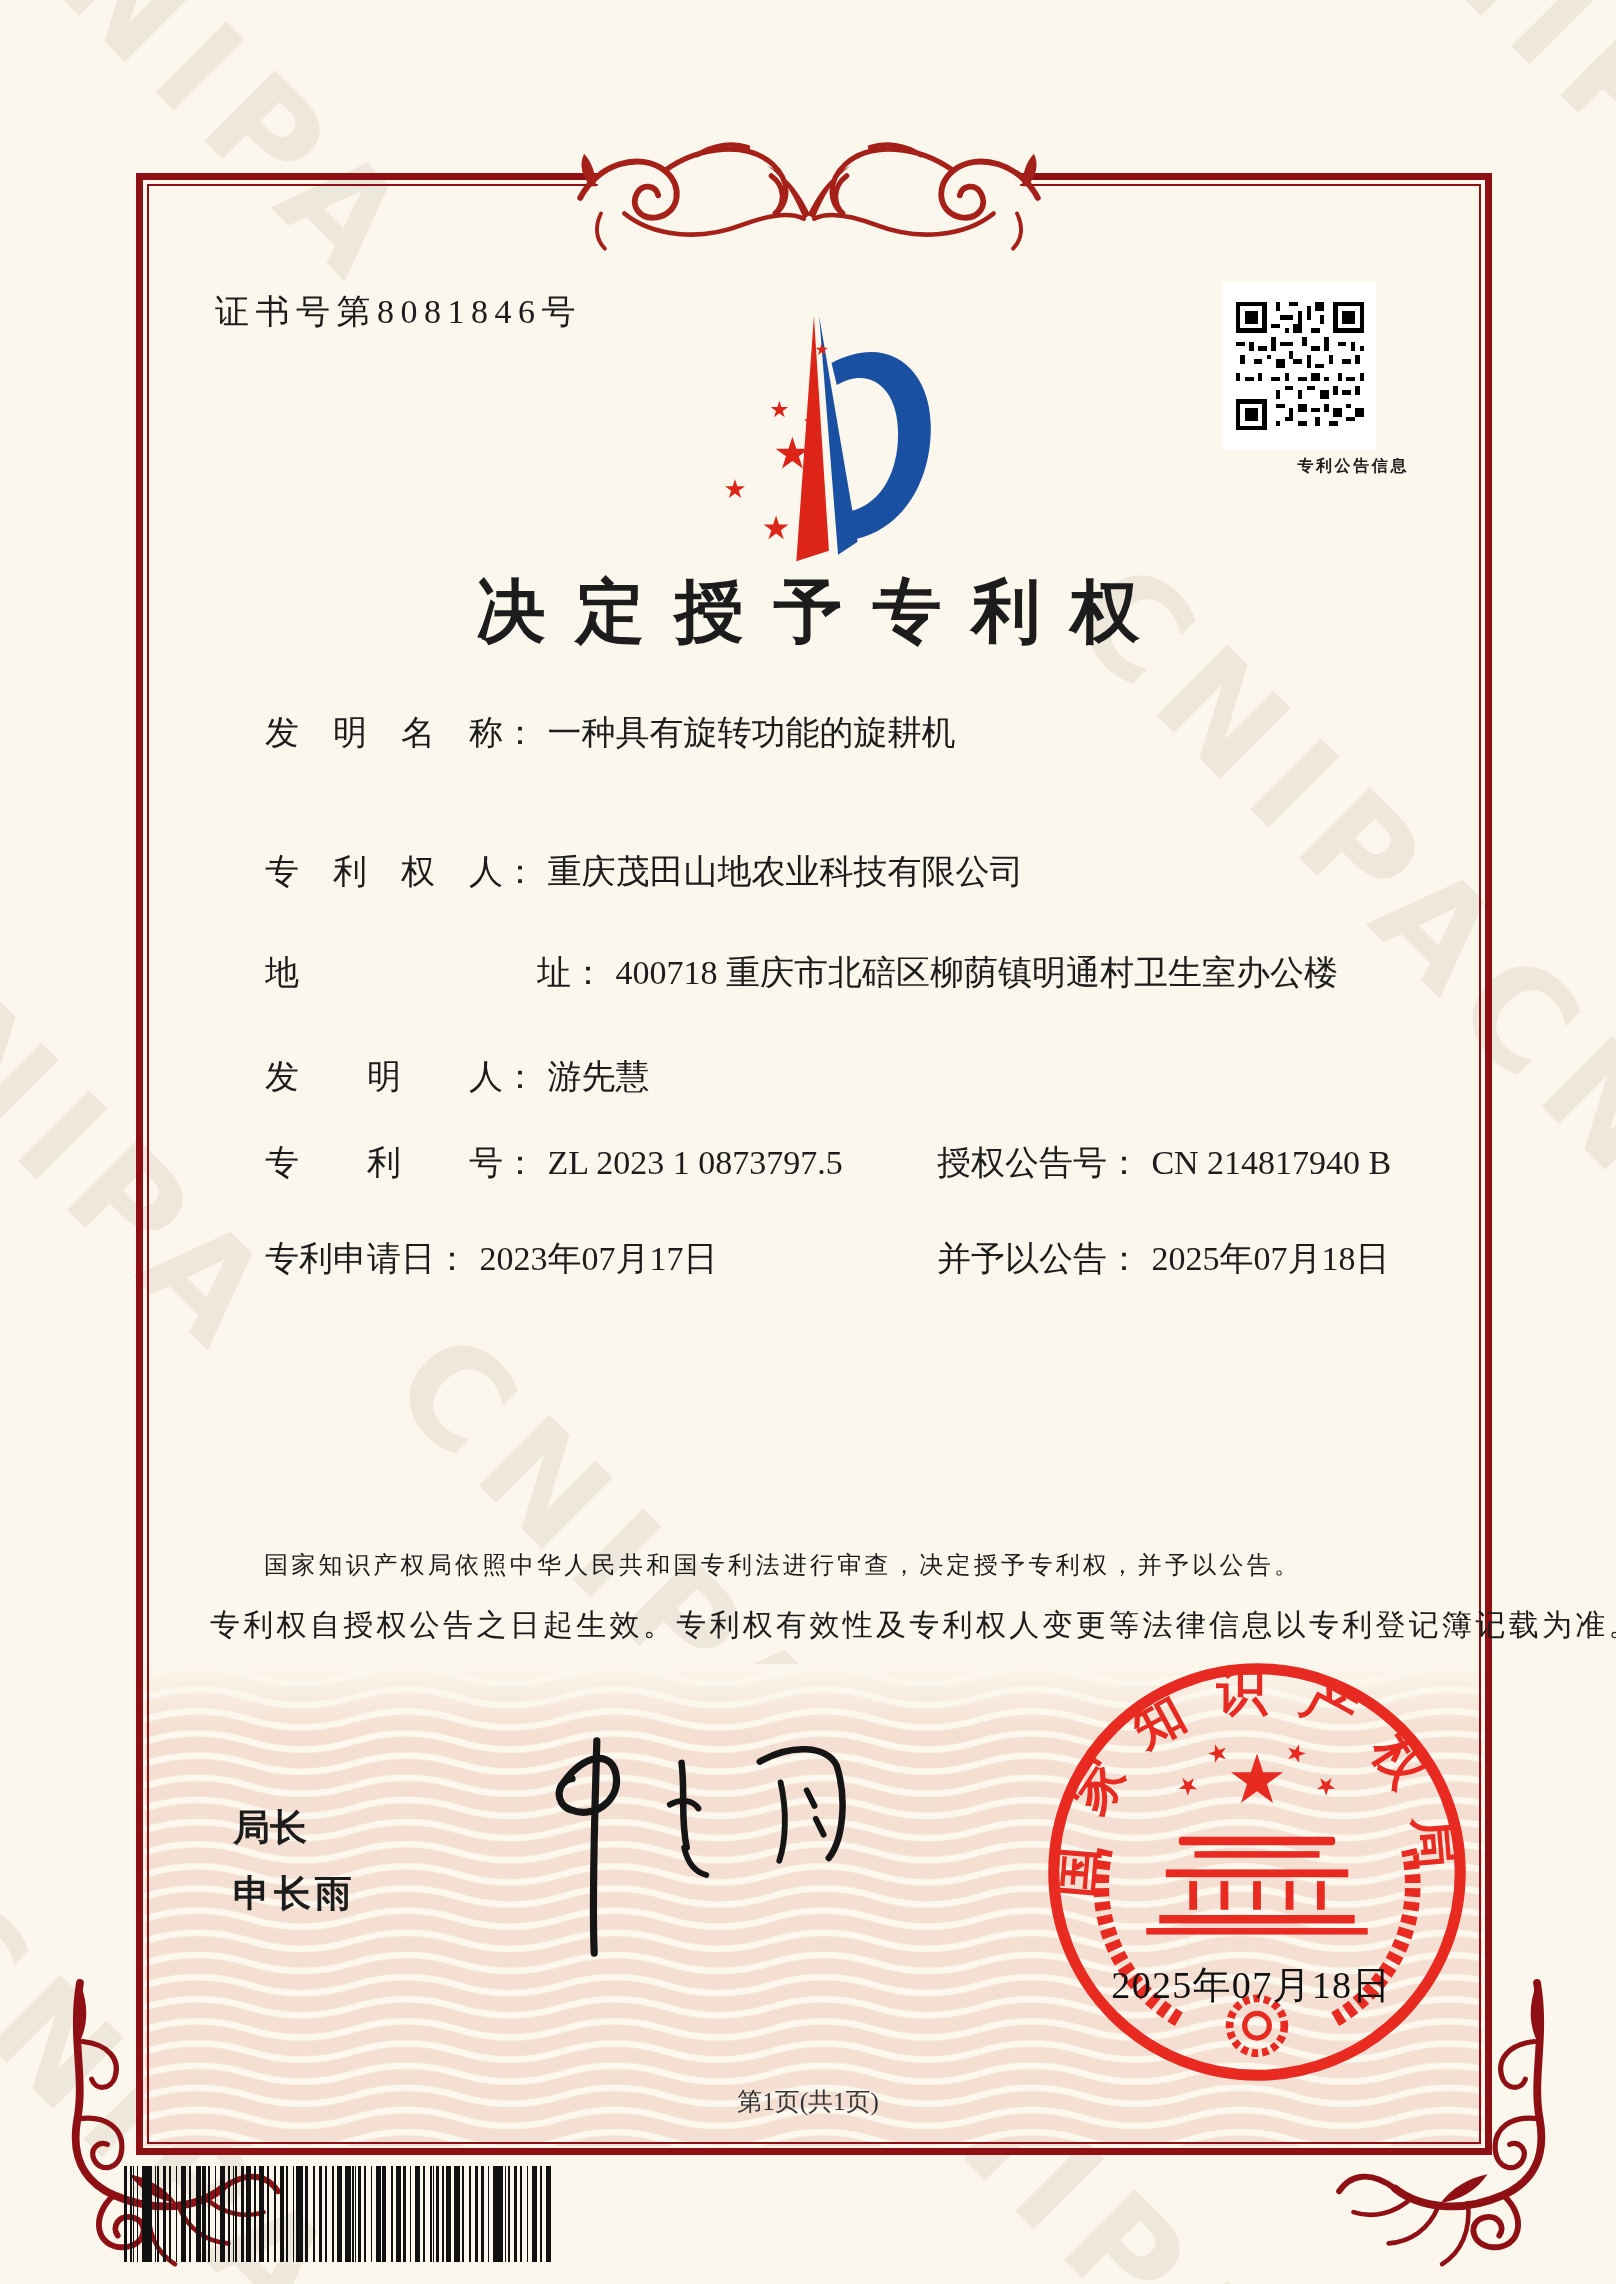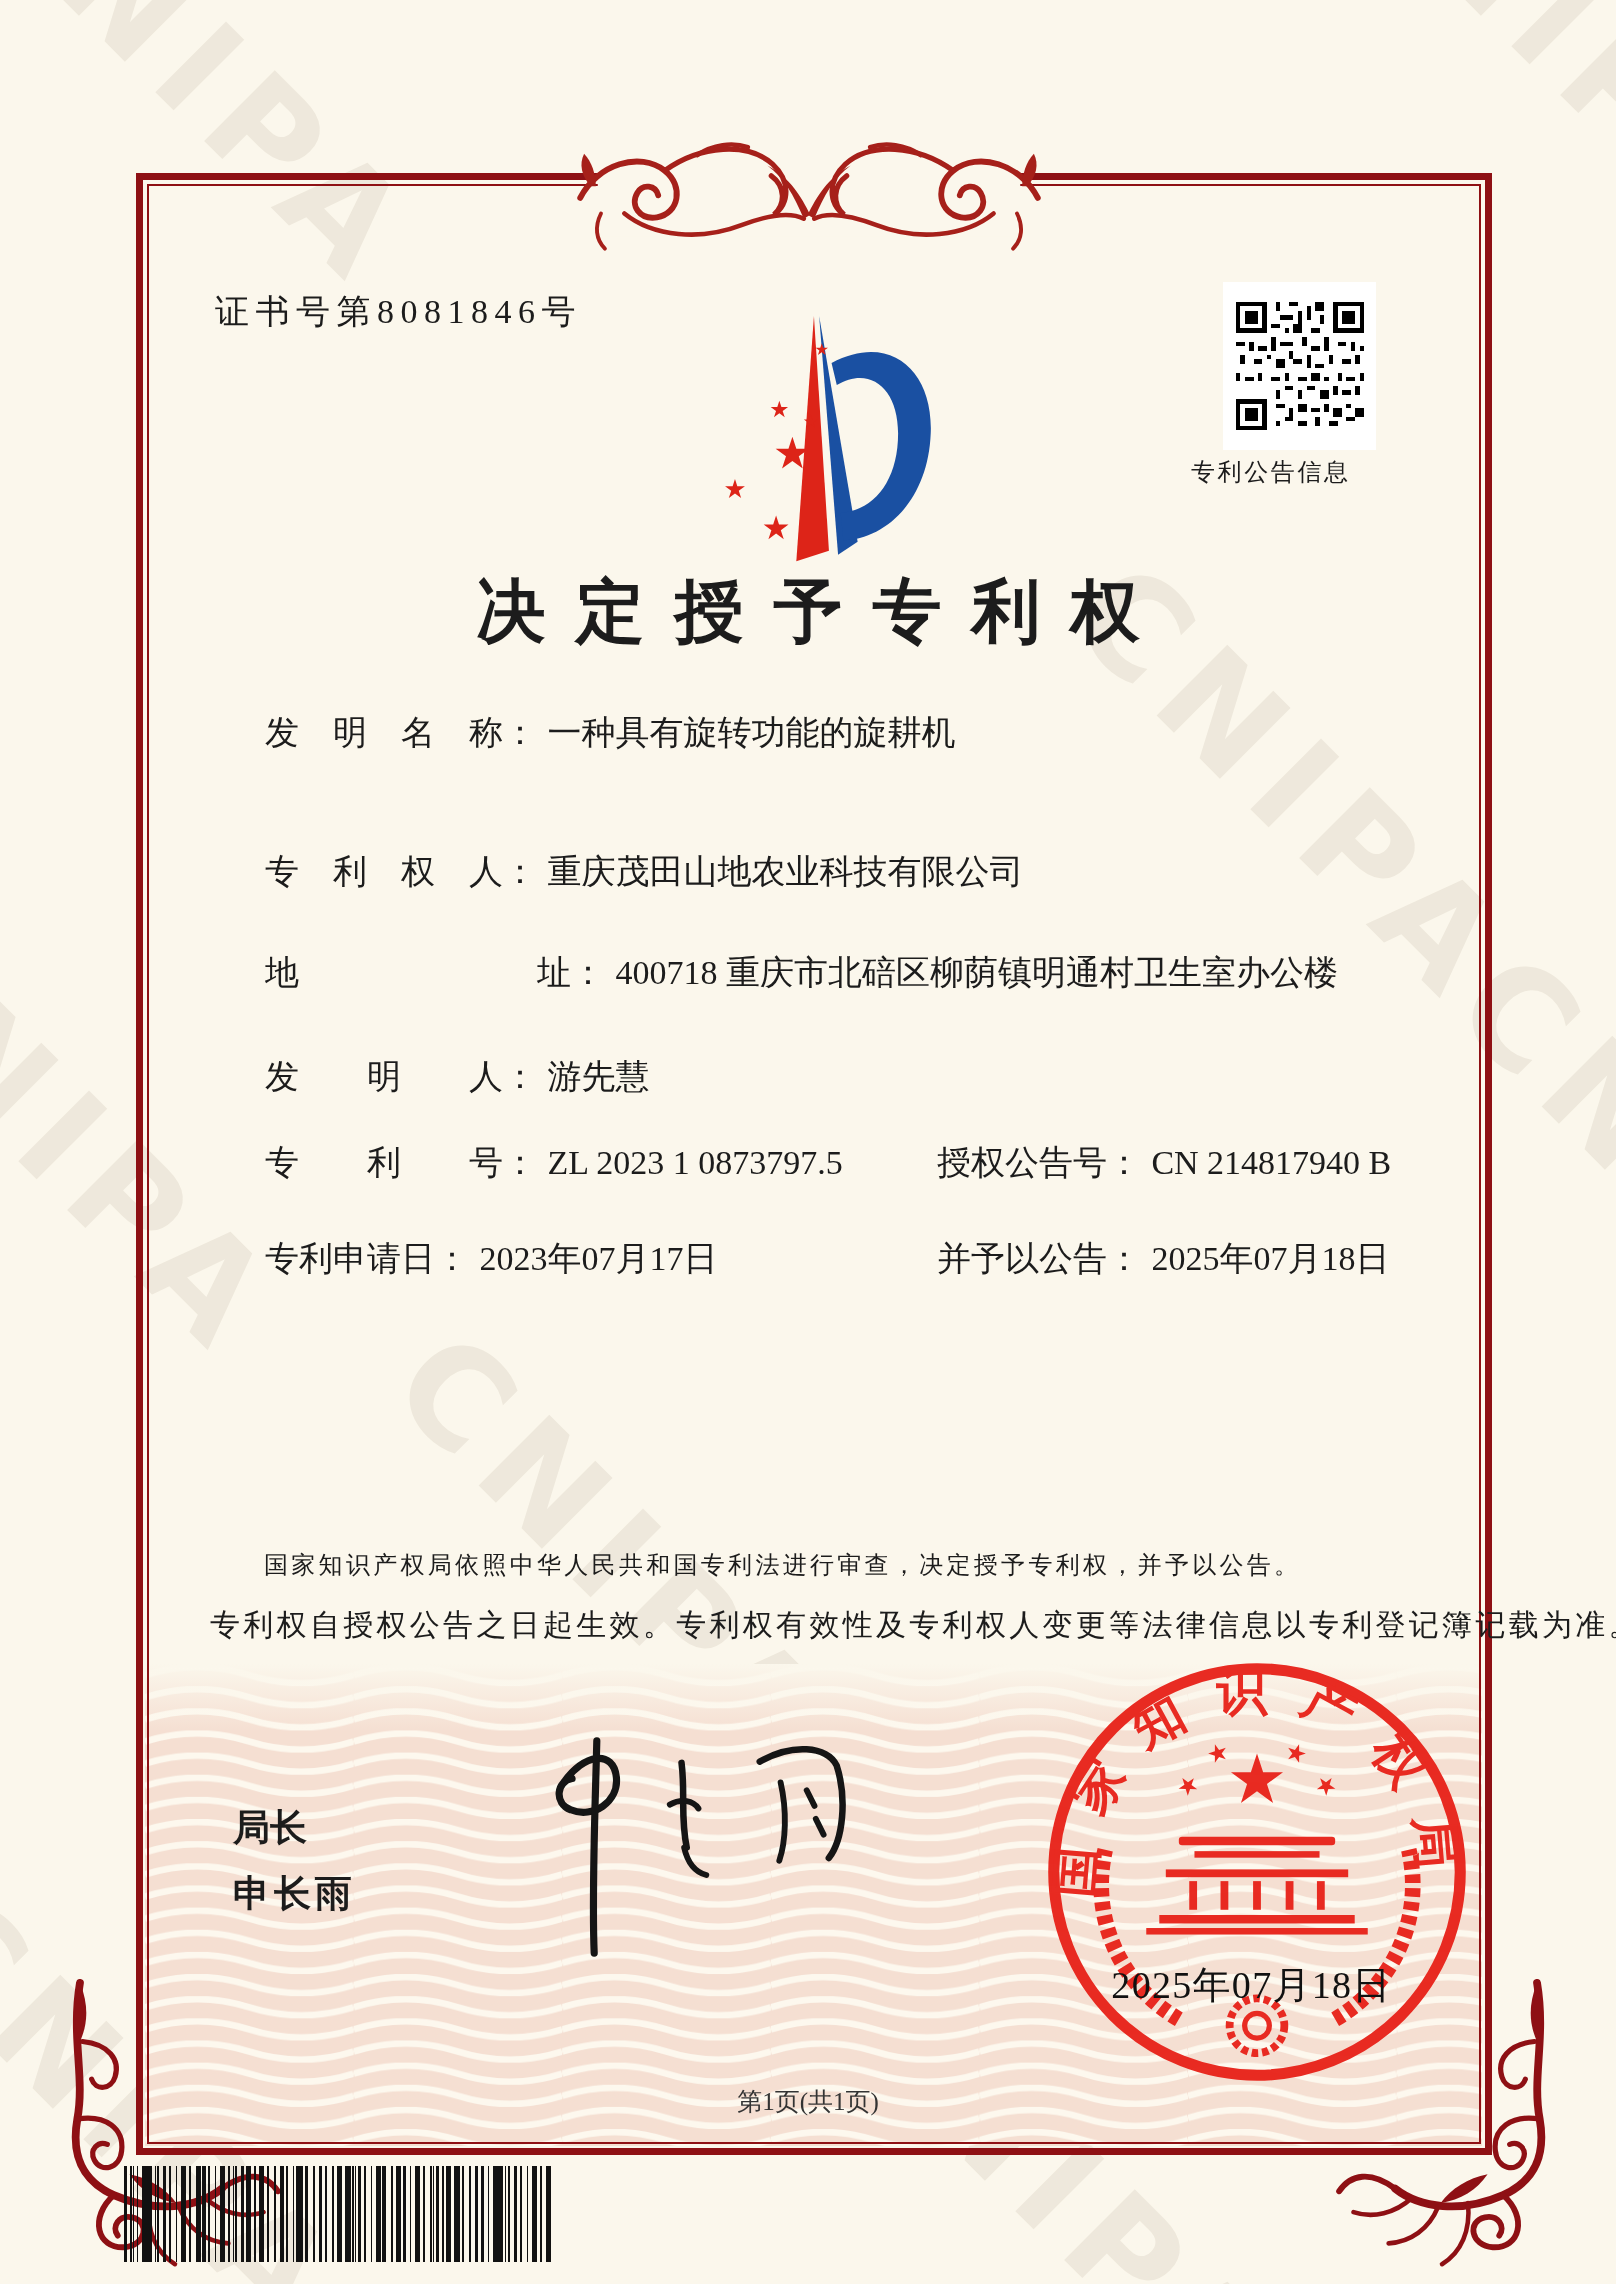--- a/index.html
+++ b/index.html
@@ -48,21 +48,21 @@
     font-size:34px;letter-spacing:6.5px;z-index:4;
   }
   .logo{position:absolute;left:701px;top:312px;z-index:4;}
   .qr-box{
     position:absolute;left:1223px;top:282px;width:153px;height:168px;
     background:#ffffff;z-index:4;
     display:flex;align-items:center;justify-content:center;
   }
   .qr-caption{
     position:absolute;left:1191px;top:456px;width:218px;
-    text-align:left;font-size:24px;letter-spacing:2.6px;z-index:4;
+    text-align:right;font-size:16px;letter-spacing:2.6px;z-index:4;font-weight:bold;
   }
   .title{
     position:absolute;left:0;top:566px;width:100%;
     text-align:center;
     font-size:69px;font-weight:bold;
     letter-spacing:30px;text-indent:30px;
     z-index:4;
   }
   
   .row{position:absolute;font-size:34px;white-space:pre;z-index:4;}

